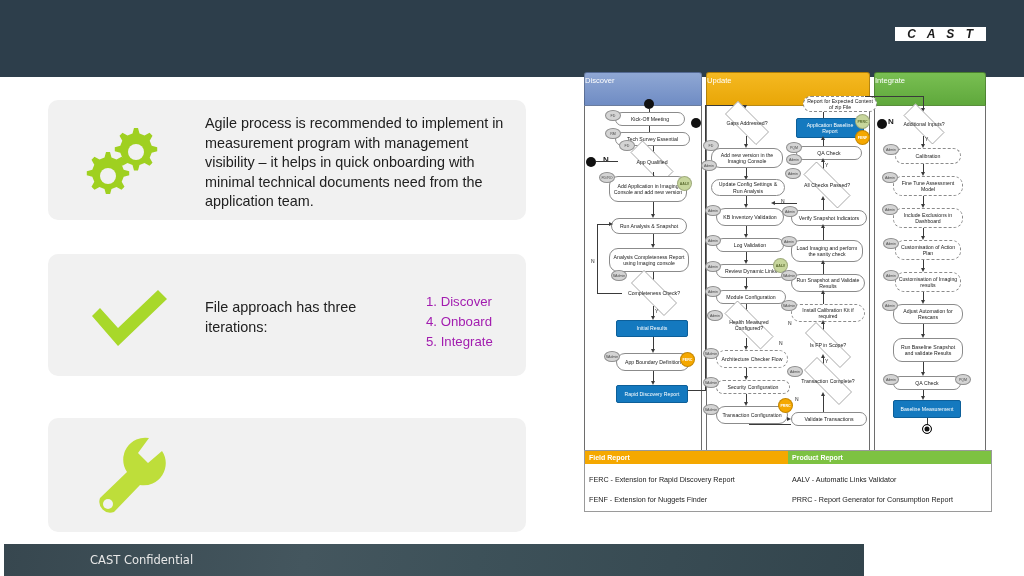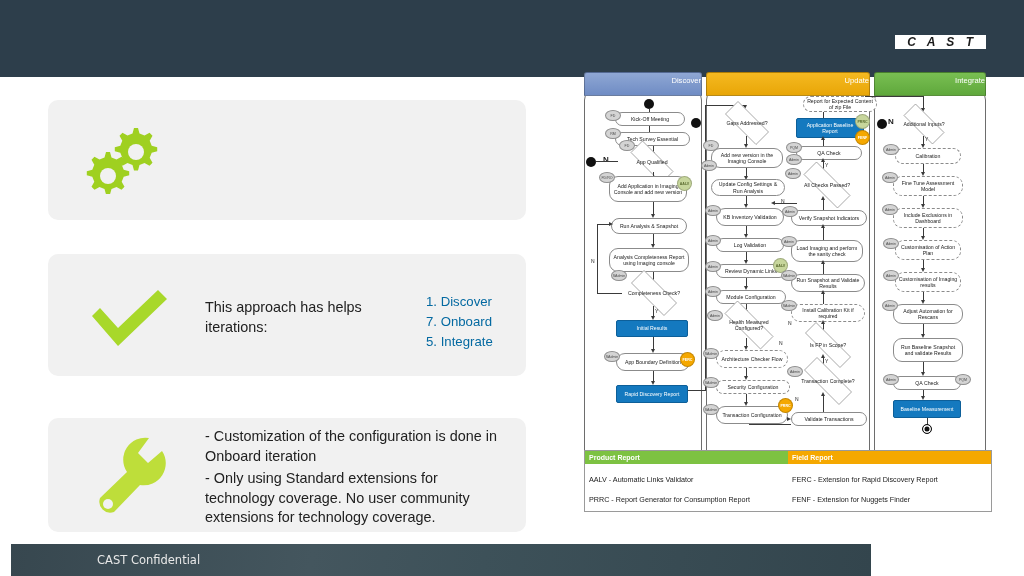--- a/index.html
+++ b/index.html
@@ -16,21 +16,21 @@
     position: absolute; left: 0; top: 0; width: 1024px; height: 77px;
     background: #2d3e4b;
   }
   .header-title {
     position: absolute; left: 50px; top: 24px;
     font-size: 26px; color: #ffffff; font-weight: 400;
     letter-spacing: 0.2px;
     font-family: "DejaVu Sans", sans-serif;
   }
   .logo { position: absolute; right: 38px; top: 27px; height: 22px;
-          display: flex; align-items: flex-end; }
+          display: flex; align-items: flex-start; }
   .logo .bar { background:#ffffff; margin-right:3px; }
   .logo .b1{width:2px;} .logo .b2{width:3px;} .logo .b3{width:3px;}
   .logo .b4{width:4px;} .logo .b5{width:6px;} .logo .b6{width:9px;}
   .logo .b7{width:11px; margin-right:6px;}
   .logo-box {
     background:#ffffff; color:#1b1b1b; font-weight:bold;
     font-size:12px; letter-spacing:4px; padding:0 9px 0 12px;
     display:flex; align-items:center; font-style: italic;
     font-family:"Liberation Sans", sans-serif;
   }
@@ -44,21 +44,21 @@
   .card3 { left:48px; top:418px; width:478px; height:114px; }
 
   .card-icon { position:absolute; }
   .card-text {
     position:absolute; color:#212121; font-size:14.4px; line-height:19.6px;
     font-family:"Liberation Sans", sans-serif;
   }
   .c1-text { left:157px; top:14px; width:308px; }
   .c2-text { left:157px; top:44px; width:180px; }
   .c2-list { position:absolute; left:378px; top:38px;
-             color:#0369a1; font-size:13.2px; line-height:20px;
+             color:#a21caf; font-size:13.2px; line-height:20px;
              list-style:none; }
   .c2-list li { white-space:nowrap; }
   .c3-text-a { left:157px; top:9px; width:320px; }
   .c3-text-b { left:157px; top:51px; width:300px; }
 
   .gear-icon { left:38px; top:22px; width:80px; height:72px; }
   .check-icon { left:40px; top:28px; width:85px; height:70px; }
   .wrench-icon { left:38px; top:14px; width:80px; height:86px; }
 
   
@@ -67,22 +67,22 @@
   }
   .lane {
     position:absolute; top:16px; background:#ffffff;
     border:1px solid #6d6d6d; border-radius:12px;
   }
   .lane-discover  { left:1px;   width:118px; height:424px; }
   .lane-onboard   { left:123px; width:164px; height:424px; }
   .lane-integrate { left:291px; width:112px; height:424px; }
 
   .lane-head {
-    position:absolute; top:0px; height:24px; border-radius:3px 3px 0 0;
-    color:#ffffff; font-size:7.6px; text-align:right; line-height:16px;
+    position:absolute; top:0px; height:34px; border-radius:3px 3px 0 0;
+    color:#ffffff; font-size:7.6px; text-align:left; line-height:16px;
     border:1px solid rgba(0,0,0,.25);
   }
   .head-discover  { left:1px;   width:118px; background:linear-gradient(#8fa7d4,#6f8cc4); }
   .head-onboard   { left:123px; width:164px; background:linear-gradient(#f5b921,#e8a607); }
   .head-integrate { left:291px; width:112px; background:linear-gradient(#79bf52,#5fa83c); }
 
   .node {
     position:absolute; border:1px solid #8b8b8b; border-radius:9px;
     background:#ffffff; color:#1a1a1a; font-size:5.2px;
     text-align:center; display:flex; align-items:center;
@@ -169,21 +169,21 @@
   .lh-orange { background:#f5a800; }
   .legend-row {
     font-size:7.2px; color:#1a1a1a; padding-left:4px;
     line-height:10px;
   }
   .legend-row.r1 { margin-top:11px; }
   .legend-row.r2 { margin-top:10px; }
 
   
   .footer {
-    position:absolute; left:11px; top:544px; width:860px; height:32px;
+    position:absolute; left:4px; top:544px; width:860px; height:32px;
     background:linear-gradient(100deg,#37474f 0%,#44565e 35%,#3d5159 55%,#33454d 100%);
   }
   .footer-left {
     position:absolute; left:86px; top:9px; color:#e8e8e8; font-size:11.5px;
     font-family:"DejaVu Sans", sans-serif;
   }
   .footer-right {
     position:absolute; left:668px; top:9px; color:#ffffff; font-size:11.5px;
     font-family:"DejaVu Sans", sans-serif; letter-spacing:0.1px;
   }
@@ -206,41 +206,40 @@
 
 <div class="card card1">
   <svg class="card-icon gear-icon" viewBox="0 0 80 72">
     <g fill="#9fd020">
       <path d="M48 6 l4 0 1.5 5.5 5 2 5-2.8 3 3 -2.8 5 2 5 5.5 1.5 0 4 -5.5 1.5 -2 5 2.8 5 -3 3 -5-2.8 -5 2 -1.5 5.5 -4 0 -1.5-5.5 -5-2 -5 2.8 -3-3 2.8-5 -2-5 -5.5-1.5 0-4 5.5-1.5 2-5 -2.8-5 3-3 5 2.8 5-2z"></path>
       <circle cx="50" cy="30" r="8" fill="#f1f1f1"></circle>
       <path d="M20 30 l4 0 1.5 5.5 5 2 5-2.8 3 3 -2.8 5 2 5 5.5 1.5 0 4 -5.5 1.5 -2 5 2.8 5 -3 3 -5-2.8 -5 2 -1.5 5.5 -4 0 -1.5-5.5 -5-2 -5 2.8 -3-3 2.8-5 -2-5 -5.5-1.5 0-4 5.5-1.5 2-5 -2.8-5 3-3 5 2.8 5-2z"></path>
       <circle cx="22" cy="54" r="8" fill="#f1f1f1"></circle>
     </g>
   </svg>
+  <div class="card-text c1-text">Agile process is recommended to implement in measurement program with management visibility – it helps in quick onboarding with minimal technical documents need from the application team.</div>
 </div>
 
 <div class="card card2">
   <svg class="card-icon check-icon" viewBox="0 0 85 70">
     <path d="M4 34 L12 26 L30 46 L70 8 L79 17 L30 64 Z" fill="#a8d82a"></path>
   </svg>
-  <div class="card-text c2-text">This approach has helps iterations:</div>
+  <div class="card-text c2-text">File approach has three iterations:</div>
   <ul class="c2-list">
     <li>1. Discover</li>
-    <li>7. Onboard</li>
+    <li>4. Onboard</li>
     <li>5. Integrate</li>
   </ul>
 </div>
 
 <div class="card card3">
   <svg class="card-icon wrench-icon" viewBox="0 0 80 86">
     <path d="M63 6 a22 22 0 0 0 -22 34 L14 66 a11 11 0 0 0 14 14 L54 53 a22 22 0 0 0 22-34 L62 31 L52 21 Z" fill="#bede3a"></path>
     <circle cx="22" cy="72" r="5" fill="#f1f1f1"></circle>
   </svg>
-  <div class="card-text c3-text-a">- Customization of the configuration is done in Onboard iteration</div>
-  <div class="card-text c3-text-b">- Only using Standard extensions for technology coverage. No user community extensions for technology coverage.</div>
 </div>
 
 <div class="diagram">
 
   <div class="lane lane-discover"></div>
   <div class="lane lane-onboard"></div>
   <div class="lane lane-integrate"></div>
 
   <div class="lane-head head-discover">Discover</div>
   <div class="lane-head head-onboard">Update</div>
@@ -540,26 +539,26 @@
   <div class="arrowdn" style="left:338px; top:324px;"></div>
 
   <div class="node blue" style="left:310px; top:328px; width:68px; height:18px;">Baseline Measurement</div>
   <div class="vline" style="left:344px; top:346px; height:8px;"></div>
   <div class="endnode" style="left:339px; top:352px;"></div>
 
 </div>
 
 <div class="legend">
   <div class="legend-col">
+    <div class="legend-head lh-orange">Field Report</div>
+    <div class="legend-row r1">FERC - Extension for Rapid Discovery Report</div>
+    <div class="legend-row r2">FENF - Extension for Nuggets Finder</div>
+  </div>
+  <div class="legend-col">
     <div class="legend-head lh-green">Product Report</div>
     <div class="legend-row r1">AALV - Automatic Links Validator</div>
     <div class="legend-row r2">PRRC - Report Generator for Consumption Report</div>
   </div>
-  <div class="legend-col">
-    <div class="legend-head lh-orange">Field Report</div>
-    <div class="legend-row r1">FERC - Extension for Rapid Discovery Report</div>
-    <div class="legend-row r2">FENF - Extension for Nuggets Finder</div>
-  </div>
 </div>
 
 <div class="footer">
   <div class="footer-left">CAST Confidential</div>
 </div>
 
 </body></html>

